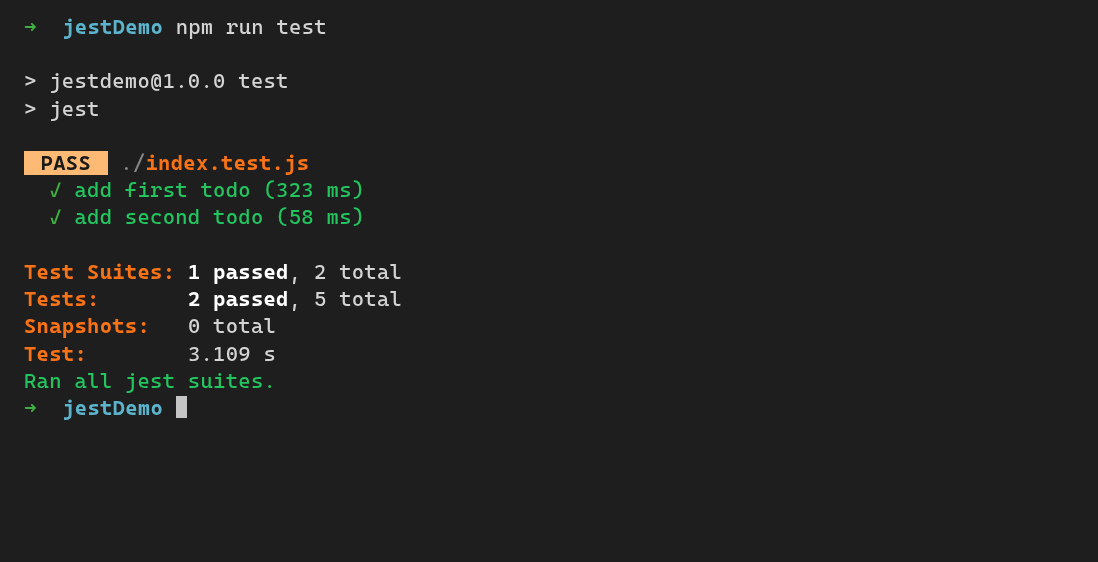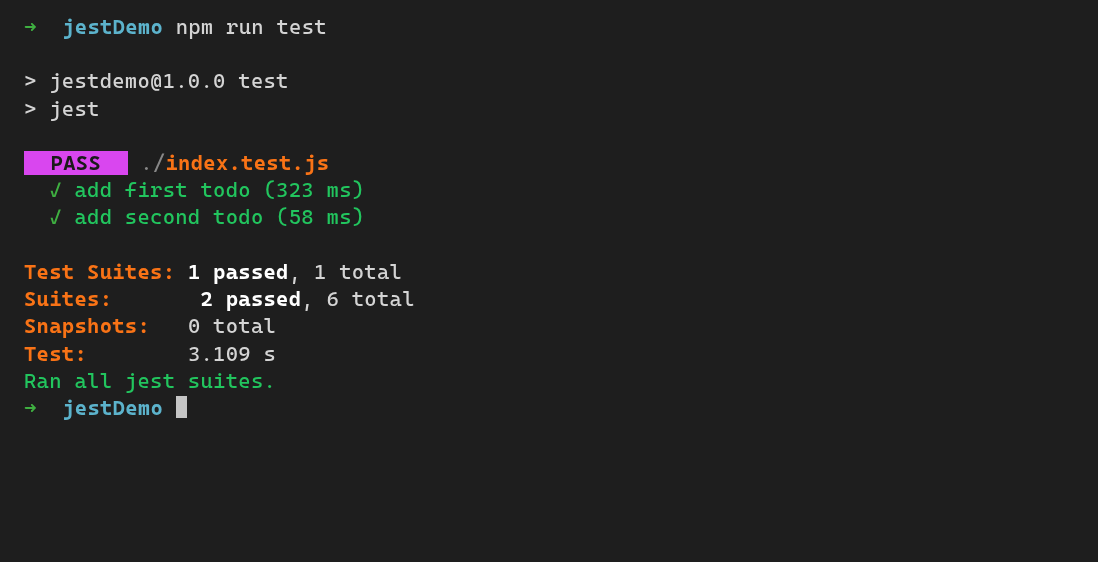--- a/index.html
+++ b/index.html
@@ -29,24 +29,24 @@
       color: #5cb3cc;
       font-weight: bold;
     }
     .cmd {
       color: #d4d4d4;
     }
     .grey {
       color: #888;
     }
     .pass-badge {
-      background: #d946ef;
+      background: #fdba74;
       color: #1a1a1a;
       font-weight: bold;
-      padding: 0 14px;
+      padding: 0 4px;
     }
     .bold-white {
       color: #f97316;
       font-weight: bold;
     }
     .check {
       color: #3fb041;
     }
     .dim {
       color: #22c55e;
@@ -80,23 +80,23 @@
 <div class="spacer"></div>
 
 <div class="line"><span class="pass-badge"> PASS </span><span class="grey"> ./</span><span class="bold-white">index.test.js</span></div>
 
 <div class="line"><span>  </span><span class="check">✓</span><span class="dim"> add first todo (323 ms)</span></div>
 
 <div class="line"><span>  </span><span class="check">✓</span><span class="dim"> add second todo (58 ms)</span></div>
 
 <div class="spacer"></div>
 
-<div class="line"><span class="bold-white">Test Suites: </span><span class="green-bold">1 passed</span><span>, 1 total</span></div>
+<div class="line"><span class="bold-white">Test Suites: </span><span class="green-bold">1 passed</span><span>, 2 total</span></div>
 
-<div class="line"><span class="bold-white">Suites:       </span><span class="green-bold">2 passed</span><span>, 6 total</span></div>
+<div class="line"><span class="bold-white">Tests:       </span><span class="green-bold">2 passed</span><span>, 5 total</span></div>
 
 <div class="line"><span class="bold-white">Snapshots:   </span><span>0 total</span></div>
 
 <div class="line"><span class="bold-white">Test:        </span><span>3.109 s</span></div>
 
 <div class="line dim">Ran all jest suites.</div>
 
 <div class="line"><span class="arrow">➜</span><span>  </span><span class="dir">jestDemo</span> <span class="cursor"></span></div>
 
 </body></html>

